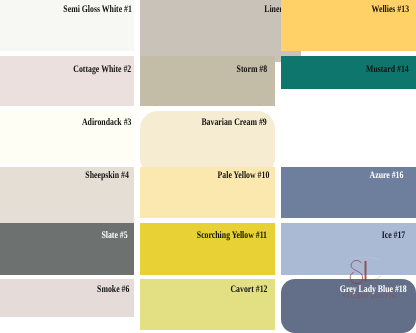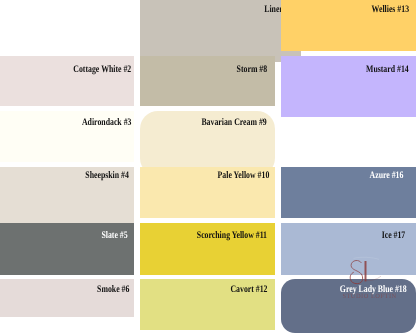--- a/index.html
+++ b/index.html
@@ -50,33 +50,36 @@
       radial-gradient(ellipse 10px 4px at 76% 44%, rgba(170,122,70,0.080), rgba(170,122,70,0) 70%);
   }
   #watermark{position:absolute;left:0;top:0;width:416px;height:333px;pointer-events:none;}
   .wm-word{font-family:"Liberation Serif",serif;font-size:6.4px;letter-spacing:0.5px;
            fill:#8b3b3b;opacity:.55;}
 </style>
 </head>
 <body>
 
 <div id="palette">
+    <div class="swatch" style="left: 0px; width: 134.2px; top: 0px; height: 50.6px; background: rgb(247, 248, 243);">
+      <span class="label" style="color: rgb(17, 17, 17); top: 4px; right: 2.5px;">Semi Gloss White #1</span>
+    </div>
     <div class="swatch" style="left: 139.7px; width: 135.7px; top: 0px; height: 62px; background: rgb(200, 194, 184); padding-left: 26px;">
       <span class="label" style="color: rgb(17, 17, 17); top: 4px; right: 7.4px;">Linen #7</span>
     </div>
     <div class="swatch" style="left: 280.6px; width: 135.4px; top: 0px; height: 50.6px; background: rgb(255, 209, 103);">
       <span class="label" style="color: rgb(17, 17, 17); top: 4px; right: 6.6px;">Wellies #13</span>
     </div>
     <div class="swatch" style="left: 0px; width: 134.2px; top: 55.8px; height: 50.6px; background: rgb(235, 224, 222);">
       <span class="label" style="color: rgb(17, 17, 17); top: 8.6px; right: 3.3px;">Cottage White #2</span>
     </div>
     <div class="swatch" style="left: 139.7px; width: 135.7px; top: 55.8px; height: 50.6px; background: rgb(195, 188, 167); text-decoration: underline;">
       <span class="label" style="color: rgb(17, 17, 17); top: 8.6px; right: 8.1px;">Storm #8</span>
     </div>
-    <div class="swatch" style="left: 280.6px; width: 135.4px; top: 55.8px; height: 61px; background: #c4b5fd;">
+    <div class="swatch" style="left: 280.6px; width: 135.4px; top: 55.8px; height: 33px; background: #0f766e;">
       <span class="label" style="color: rgb(17, 17, 17); top: 8.6px; right: 7.6px;">Mustard #14</span>
     </div>
     <div class="swatch" style="left: 0px; width: 134.2px; top: 111.1px; height: 51px; background: rgb(255, 254, 245);">
       <span class="label" style="color: rgb(17, 17, 17); top: 5.8px; right: 2.4px;">Adirondack #3</span>
     </div>
     <div class="swatch" style="left: 139.7px; width: 135.7px; top: 111.1px; height: 65px; background: rgb(245, 236, 209); border-radius: 18px;">
       <span class="label" style="color: rgb(17, 17, 17); top: 5.8px; right: 8.4px;">Bavarian Cream #9</span>
     </div>
     <div class="swatch" style="left: 0px; width: 134.2px; top: 167px; height: 62px; background: rgb(229, 222, 212);">
       <span class="label" style="color: rgb(17, 17, 17); top: 3px; right: 5.1px;">Sheepskin #4</span>

